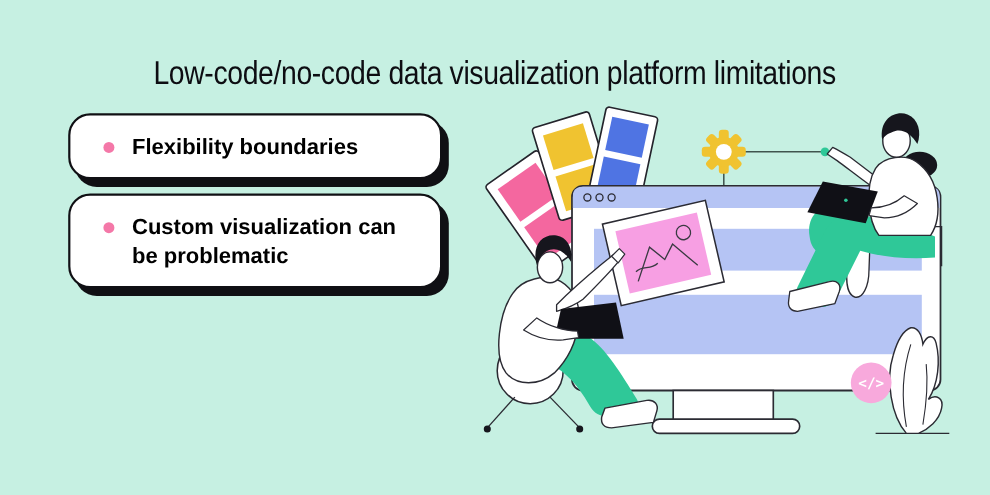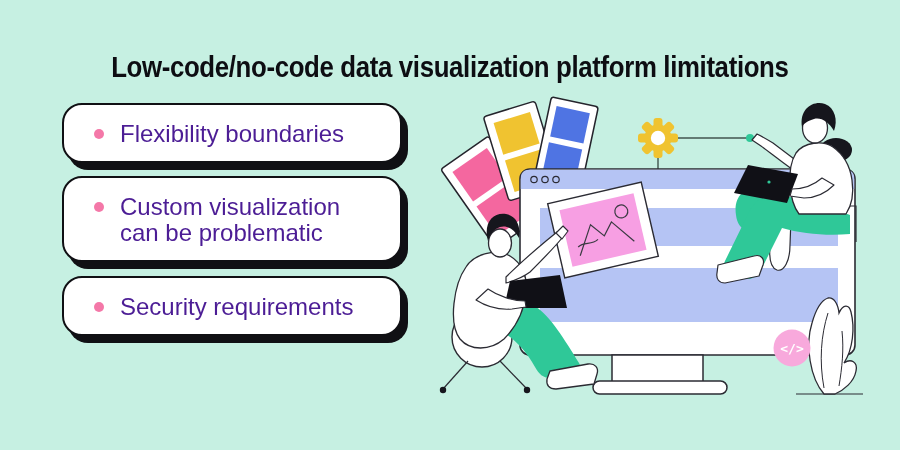--- a/index.html
+++ b/index.html
@@ -3,62 +3,58 @@
 <meta charset="utf-8">
 <style>
   html,body{margin:0;padding:0;}
   body{
     width:900px;height:450px;position:relative;overflow:hidden;
     background:#c6f0e2;
     font-family:"Liberation Sans", sans-serif;
   }
   .title{
     position:absolute;left:0;top:30px;width:900px;text-align:center;
-    font-size:30px;font-weight:bold;color:#0d0d12;letter-spacing:-0.4px;
+    font-size:30px;font-weight:normal;color:#0d0d12;letter-spacing:-0.4px;
     white-space:nowrap;
   }
   .title span{display:inline-block;transform:scaleX(0.86);transform-origin:center;}
   .list{position:absolute;left:62px;top:103px;width:340px;}
   .card{
     box-sizing:border-box;width:340px;background:#ffffff;
     border:2px solid #101014;border-radius:20px;
     box-shadow:6px 7px 0 #101014;
     display:flex;align-items:flex-start;
     padding:16px 18px 0 30px;
   }
   .card.h1{height:60px;margin-bottom:13px;}
   .card.h2{height:86px;margin-bottom:14px;}
   .bullet{
     width:10px;height:10px;border-radius:50%;background:#f478a8;
     margin:8px 16px 0 0;flex:0 0 auto;
   }
   .card-label{
-    font-size:24px;font-weight:normal;color:#4c1d95;line-height:26px;
+    font-size:20px;font-weight:bold;color:#000000;line-height:26px;
   }
   .illustration{position:absolute;left:430px;top:95px;width:470px;height:335px;}
 </style>
 </head>
 <body>
 
 <h1 class="title"><span>Low-code/no-code data visualization platform limitations</span></h1>
 
 <div class="list"></div>
 
 <div class="list" style="z-index:2">
   <div class="card h1">
     <span class="bullet"></span>
     <span class="card-label">Flexibility boundaries</span>
   </div>
   <div class="card h2">
     <span class="bullet"></span>
     <span class="card-label">Custom visualization can be problematic</span>
-  </div>
-  <div class="card h1">
-    <span class="bullet"></span>
-    <span class="card-label">Security requirements</span>
   </div>
 </div>
 
 <div class="illustration">
 <svg width="470" height="335" viewBox="0 0 470 335" xmlns="http://www.w3.org/2000/svg">
 
   <g transform="translate(62,97) rotate(-35)">
     <rect x="-29" y="-48" width="58" height="96" rx="3" fill="#ffffff" stroke="#24242c" stroke-width="1.5"></rect>
     <rect x="-21" y="-39" width="42" height="36" fill="#f4679f"></rect>
     <rect x="-21" y="3" width="42" height="36" fill="#f4679f"></rect>

